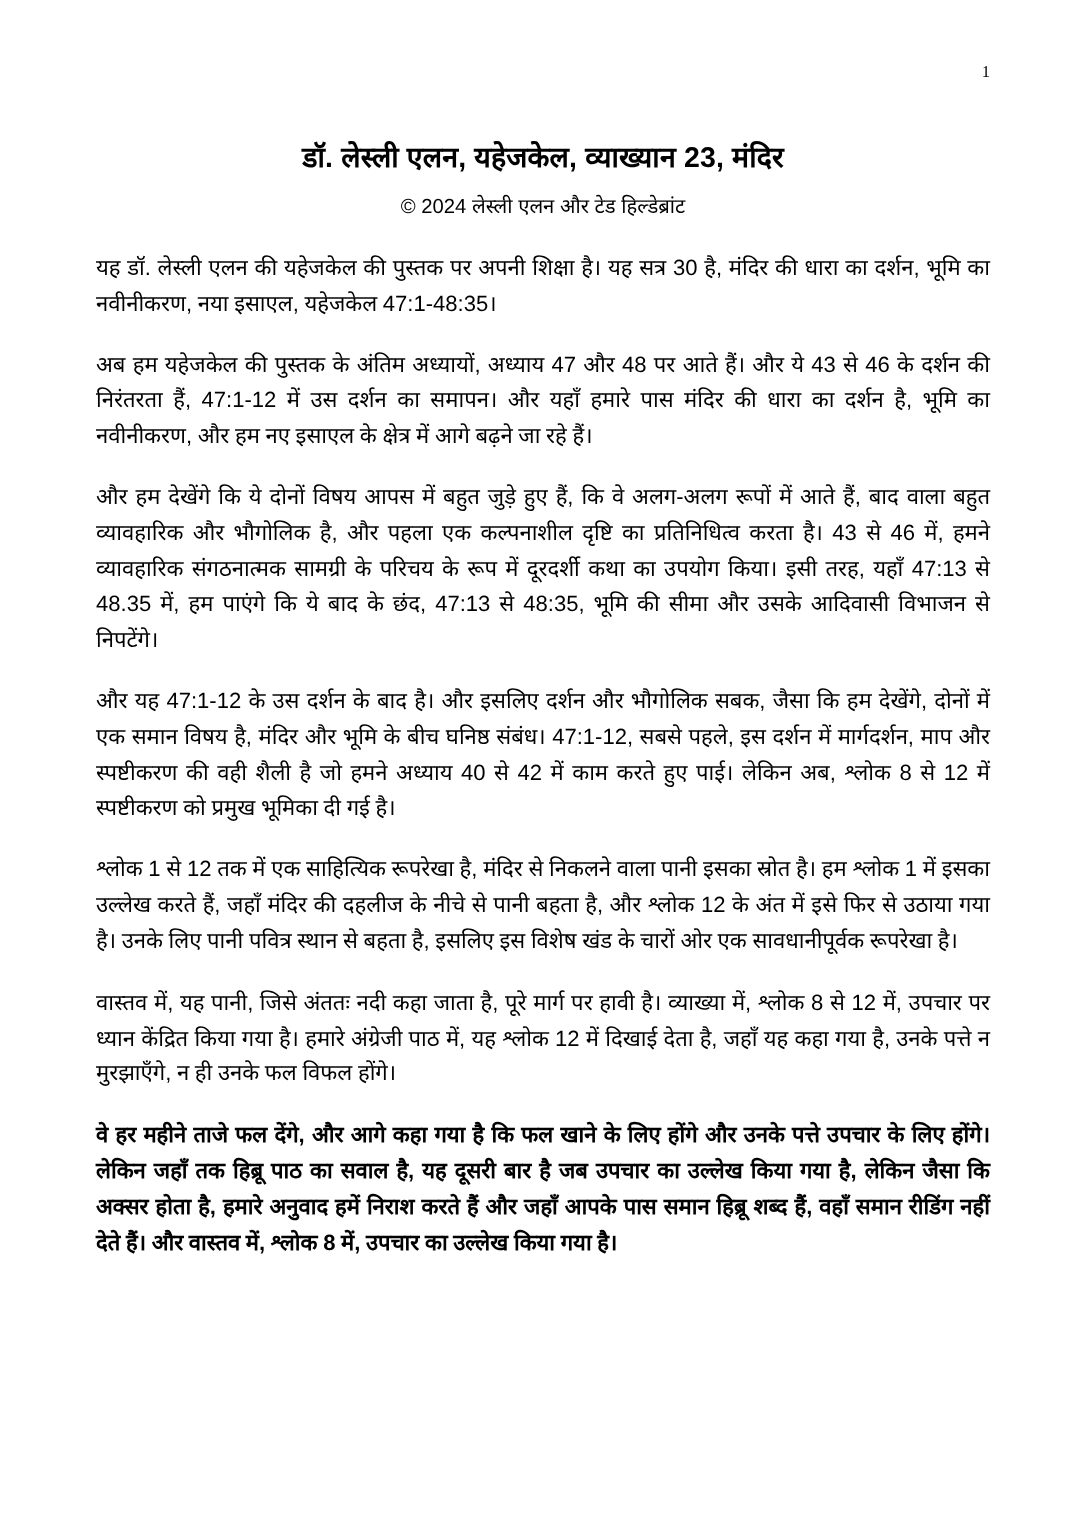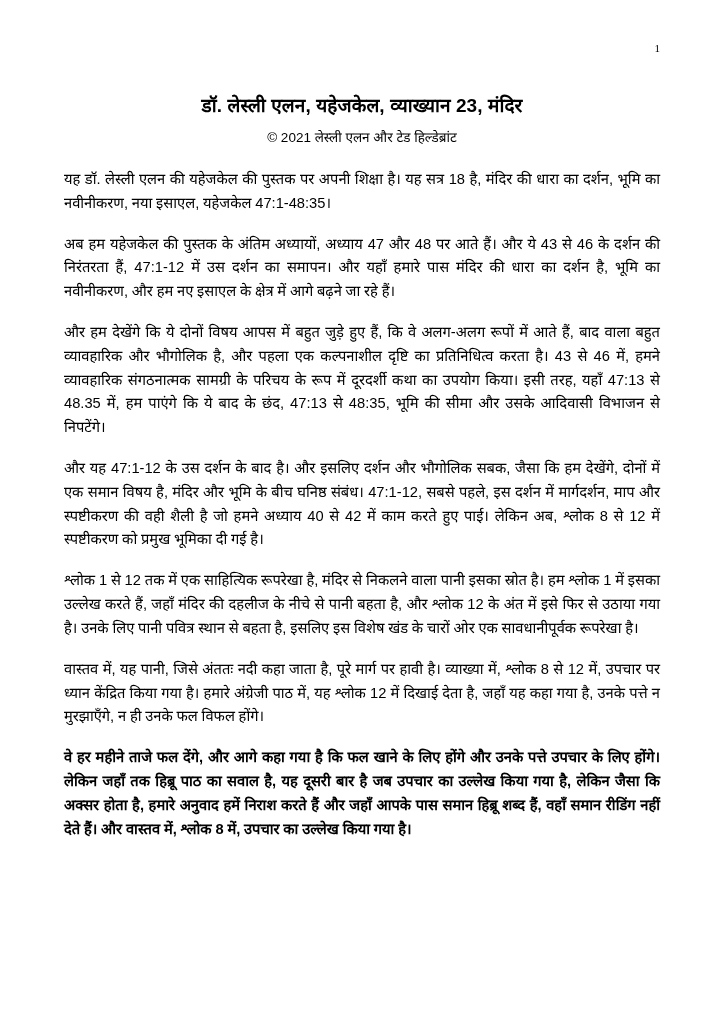--- a/index.html
+++ b/index.html
@@ -74,24 +74,24 @@
 <body>
 
 <div class="page">
 
   <div class="page-number">1</div>
 
   <h1 class="doc-title">
     <span class="title-line l1">डॉ. लेस्ली एलन, यहेजकेल, व्याख्यान 23, मंदिर</span>
   </h1>
 
-  <div class="copyright">© 2021 लेस्ली एलन और टेड हिल्डेब्रांट</div>
+  <div class="copyright">© 2024 लेस्ली एलन और टेड हिल्डेब्रांट</div>
 
   <div class="body-text">
-    <p class="para">यह डॉ. लेस्ली एलन की यहेजकेल की पुस्तक पर अपनी शिक्षा है। यह सत्र 18 है, मंदिर की धारा का दर्शन, भूमि का नवीनीकरण, नया इसाएल, यहेजकेल 47:1-48:35।</p>
+    <p class="para">यह डॉ. लेस्ली एलन की यहेजकेल की पुस्तक पर अपनी शिक्षा है। यह सत्र 30 है, मंदिर की धारा का दर्शन, भूमि का नवीनीकरण, नया इसाएल, यहेजकेल 47:1-48:35।</p>
     <p class="para">अब हम यहेजकेल की पुस्तक के अंतिम अध्यायों, अध्याय 47 और 48 पर आते हैं। और ये 43 से 46 के दर्शन की निरंतरता हैं, 47:1-12 में उस दर्शन का समापन। और यहाँ हमारे पास मंदिर की धारा का दर्शन है, भूमि का नवीनीकरण, और हम नए इसाएल के क्षेत्र में आगे बढ़ने जा रहे हैं।</p>
     <p class="para">और हम देखेंगे कि ये दोनों विषय आपस में बहुत जुड़े हुए हैं, कि वे अलग-अलग रूपों में आते हैं, बाद वाला बहुत व्यावहारिक और भौगोलिक है, और पहला एक कल्पनाशील दृष्टि का प्रतिनिधित्व करता है। 43 से 46 में, हमने व्यावहारिक संगठनात्मक सामग्री के परिचय के रूप में दूरदर्शी कथा का उपयोग किया। इसी तरह, यहाँ 47:13 से 48.35 में, हम पाएंगे कि ये बाद के छंद, 47:13 से 48:35, भूमि की सीमा और उसके आदिवासी विभाजन से निपटेंगे।</p>
     <p class="para">और यह 47:1-12 के उस दर्शन के बाद है। और इसलिए दर्शन और भौगोलिक सबक, जैसा कि हम देखेंगे, दोनों में एक समान विषय है, मंदिर और भूमि के बीच घनिष्ठ संबंध। 47:1-12, सबसे पहले, इस दर्शन में मार्गदर्शन, माप और स्पष्टीकरण की वही शैली है जो हमने अध्याय 40 से 42 में काम करते हुए पाई। लेकिन अब, श्लोक 8 से 12 में स्पष्टीकरण को प्रमुख भूमिका दी गई है।</p>
     <p class="para">श्लोक 1 से 12 तक में एक साहित्यिक रूपरेखा है, मंदिर से निकलने वाला पानी इसका स्रोत है। हम श्लोक 1 में इसका उल्लेख करते हैं, जहाँ मंदिर की दहलीज के नीचे से पानी बहता है, और श्लोक 12 के अंत में इसे फिर से उठाया गया है। उनके लिए पानी पवित्र स्थान से बहता है, इसलिए इस विशेष खंड के चारों ओर एक सावधानीपूर्वक रूपरेखा है।</p>
     <p class="para">वास्तव में, यह पानी, जिसे अंततः नदी कहा जाता है, पूरे मार्ग पर हावी है। व्याख्या में, श्लोक 8 से 12 में, उपचार पर ध्यान केंद्रित किया गया है। हमारे अंग्रेजी पाठ में, यह श्लोक 12 में दिखाई देता है, जहाँ यह कहा गया है, उनके पत्ते न मुरझाएँगे, न ही उनके फल विफल होंगे।</p>
     <p class="para">वे हर महीने ताजे फल देंगे, और आगे कहा गया है कि फल खाने के लिए होंगे और उनके पत्ते उपचार के लिए होंगे। लेकिन जहाँ तक हिब्रू पाठ का सवाल है, यह दूसरी बार है जब उपचार का उल्लेख किया गया है, लेकिन जैसा कि अक्सर होता है, हमारे अनुवाद हमें निराश करते हैं और जहाँ आपके पास समान हिब्रू शब्द हैं, वहाँ समान रीडिंग नहीं देते हैं। और वास्तव में, श्लोक 8 में, उपचार का उल्लेख किया गया है।</p>
   </div>
 
 </div>
 

